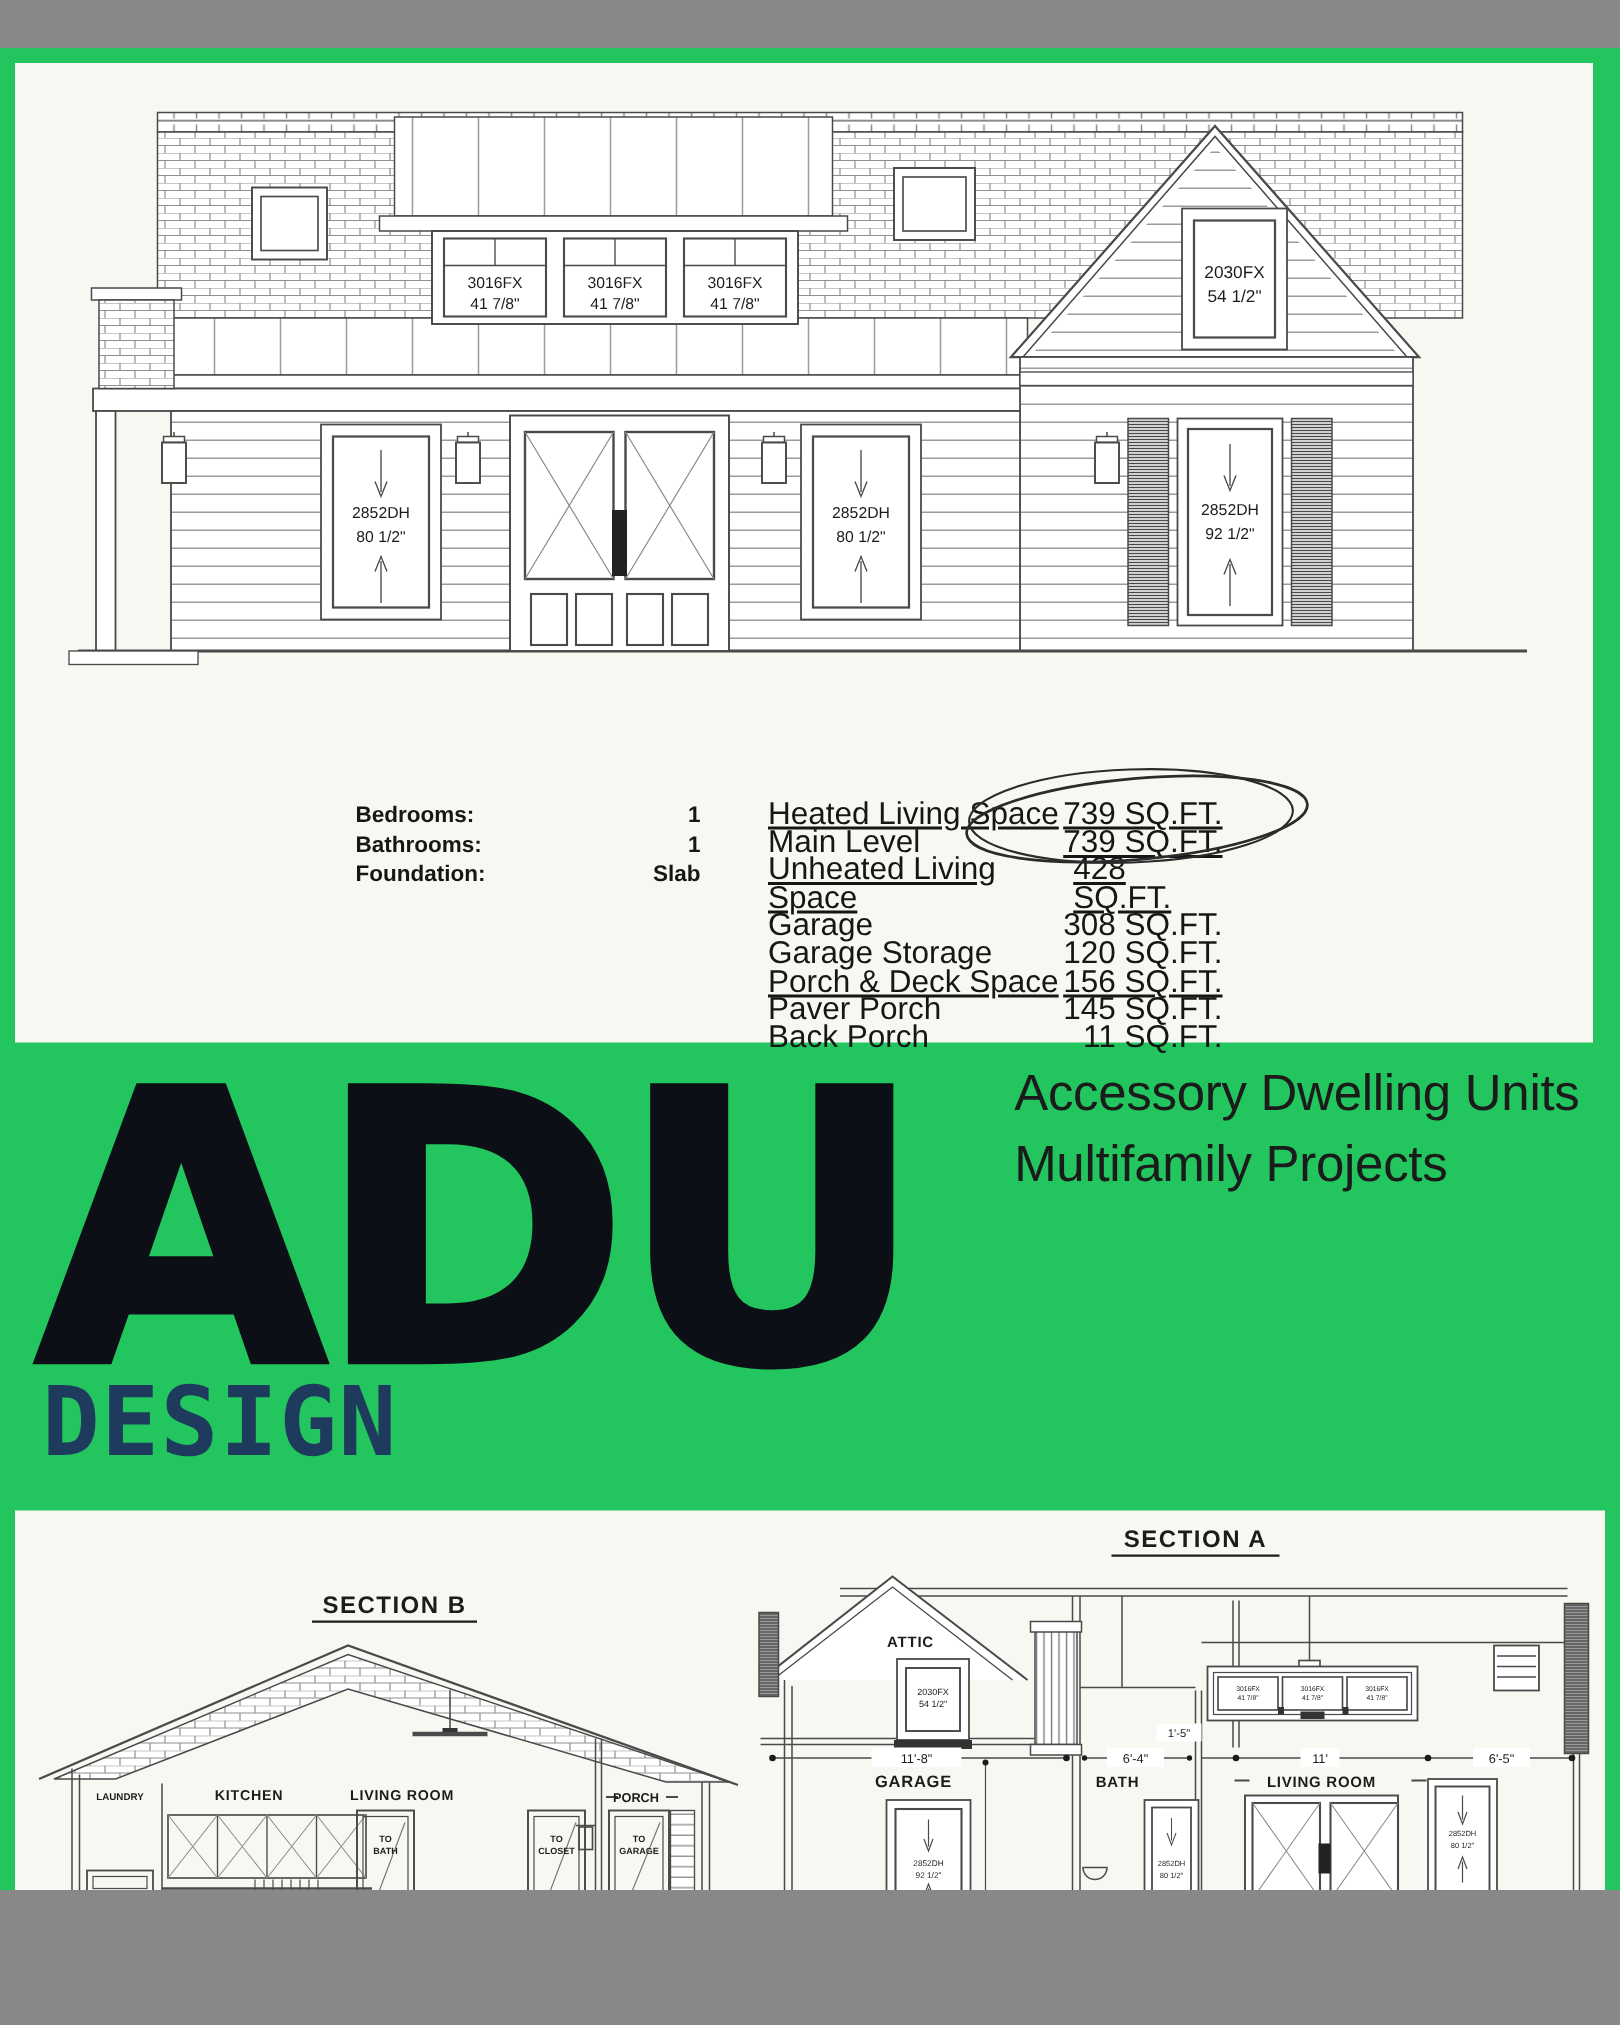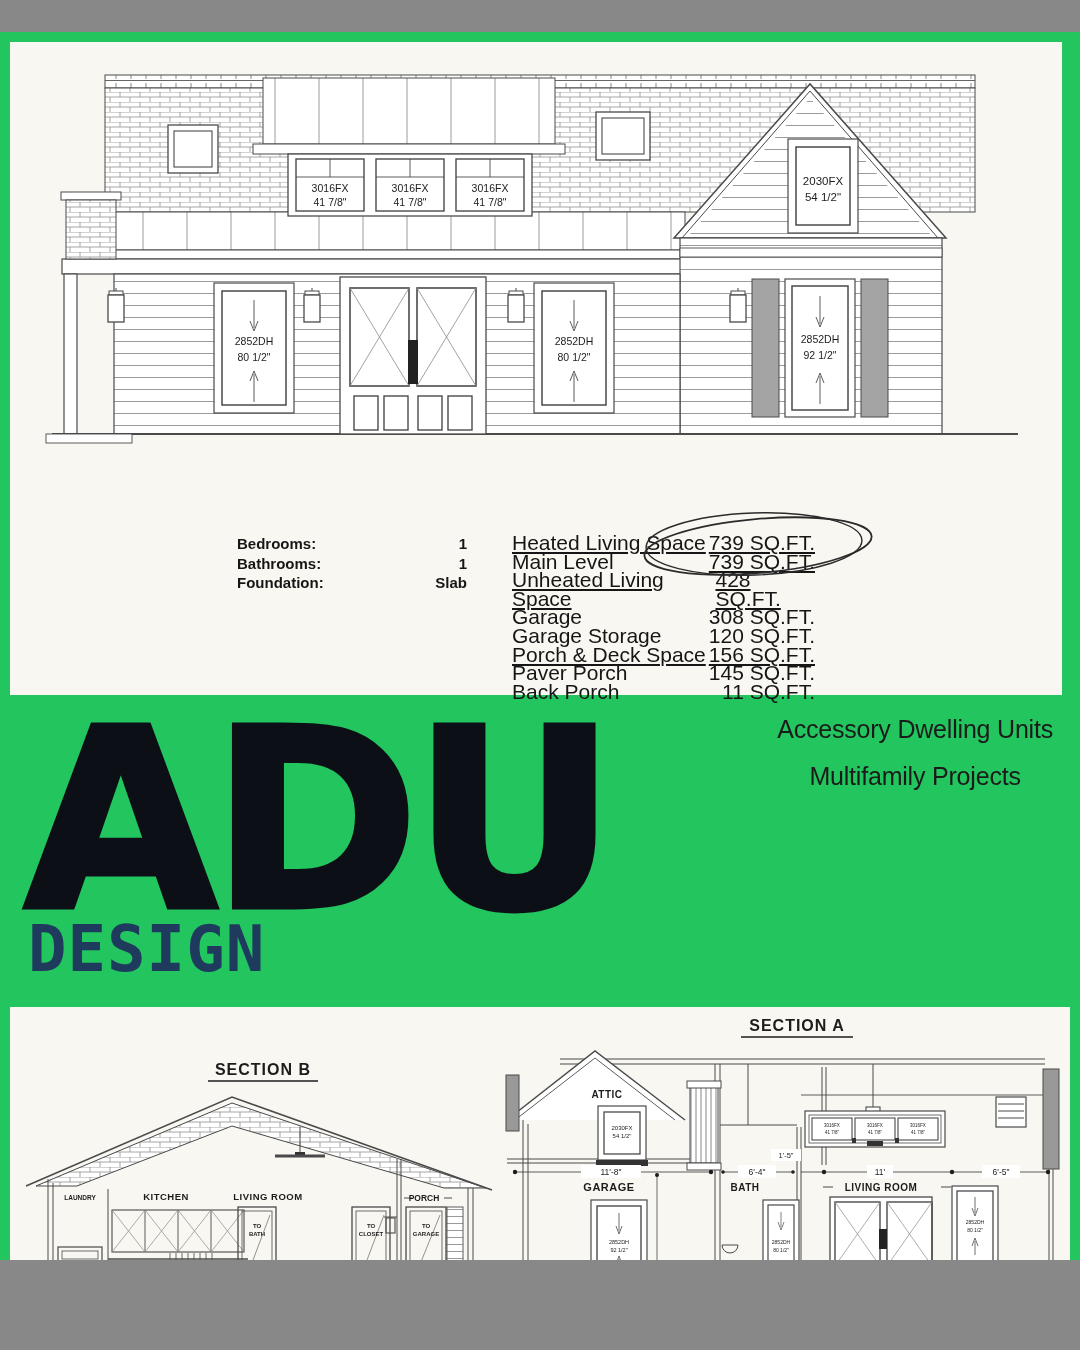--- a/index.html
+++ b/index.html
@@ -19,21 +19,21 @@
   .spec-row{display:flex;justify-content:space-between;}
   .u{text-decoration:underline;}
   .ellipse-note{position:absolute;left:608px;top:462px;width:280px;height:85px;}
 
   
   .adu{position:absolute;left:24px;top:664px;font-size:250px;font-weight:bold;line-height:1;
        letter-spacing:-6px;color:#0c1016;font-family:"DejaVu Sans",sans-serif;text-align:right;
        -webkit-text-stroke:5px #0c1016;}
   .design{position:absolute;left:28px;top:885px;font-size:64px;font-weight:bold;line-height:1;
           letter-spacing:1px;color:#1e3b5e;font-family:"DejaVu Sans Mono",monospace;}
-  .services{position:absolute;right:27px;top:674px;text-align:center;font-size:25px;
+  .services{position:absolute;right:27px;top:674px;text-align:left;font-size:34px;
             line-height:47px;color:#1b1b1b;letter-spacing:-0.2px;}
 </style>
 </head>
 <body>
 
 <div class="canvas">
 
   <div class="panel" id="top-panel">
 
     <svg class="absvg" width="1052" height="653" viewBox="0 0 1052 653">

